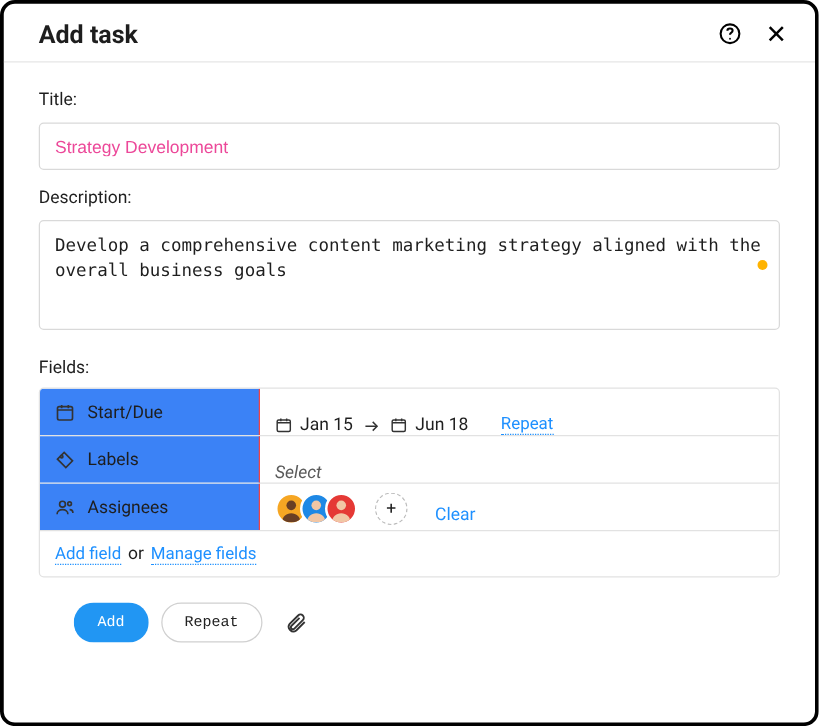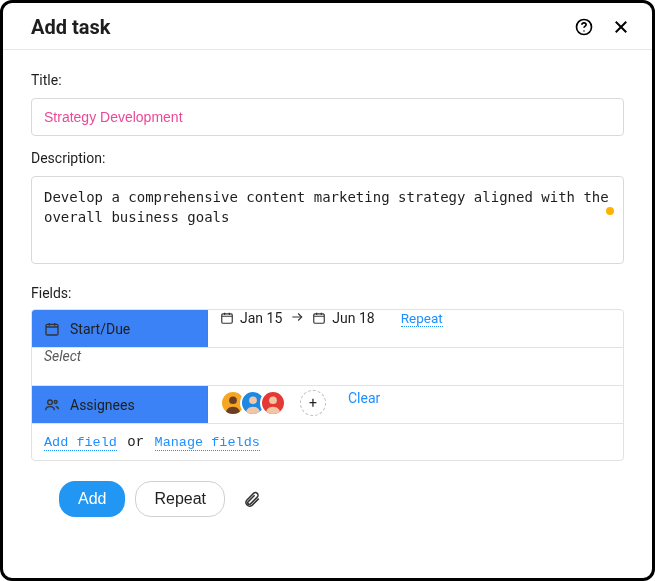--- a/index.html
+++ b/index.html
@@ -112,21 +112,21 @@
     display: flex;
     align-items: center;
     gap: 10px;
     padding: 0 12px;
     font-size: 14px;
   }
   .field-name svg { flex-shrink: 0; }
   .field-value {
     flex: 1;
     display: flex;
-    align-items: flex-start;
+    align-items: flex-end;
     gap: 8px;
     padding: 0 12px;
     font-size: 14px;
   }
   .placeholder {
     font-style: italic;
     color: #5a5a5a;
   }
   .link {
     color: #1e90ff;
@@ -174,36 +174,36 @@
   }
   .clear-link {
     margin-left: 14px;
     color: #1e90ff;
     font-size: 14px;
     cursor: pointer;
   }
   .links-row {
     padding: 10px 12px;
     font-size: 14px;
-    font-family: Liberation Mono, monospace;
   }
   .links-row .or { margin: 0 2px; }
   .footer {
     margin-top: 14px;
     padding: 0 28px 20px 28px;
     display: flex;
     align-items: center;
     gap: 10px;
   }
   .btn {
     border-radius: 16px;
     padding: 8px 18px;
-    font-size: 16px;
+    font-size: 12px;
     cursor: pointer;
     border: 1px solid transparent;
+    font-family: Liberation Mono, monospace;
   }
   .btn-primary {
     background: #2196f3;
     color: #fff;
   }
   .btn-secondary {
     background: #fff;
     border: 1px solid #d0d0d0;
     color: #222;
   }
@@ -288,20 +288,27 @@
                 <line x1="16" y1="3" x2="16" y2="7"></line>
               </svg>
             <span>Jun 18</span>
           </span>
           <span style="width:10px"></span>
           <a class="link">Repeat</a>
         </div>
       </div>
 
       <div class="field-row">
+        <div class="field-name">
+          <svg width="16" height="16" viewBox="0 0 24 24" fill="none" stroke="#333" stroke-width="2">
+            <path d="M3 11 L11 3 L21 13 L13 21 Z"></path>
+            <circle cx="8" cy="8" r="1.5"></circle>
+          </svg>
+          <span>Labels</span>
+        </div>
         <div class="field-value">
           <span class="placeholder">Select</span>
         </div>
       </div>
 
       <div class="field-row assignees-row">
         <div class="field-name">
           <svg width="16" height="16" viewBox="0 0 24 24" fill="none" stroke="#333" stroke-width="2">
             <circle cx="9" cy="8" r="3.5"></circle>
             <path d="M2.5 20c0-3.5 3-5.5 6.5-5.5s6.5 2 6.5 5.5"></path>

